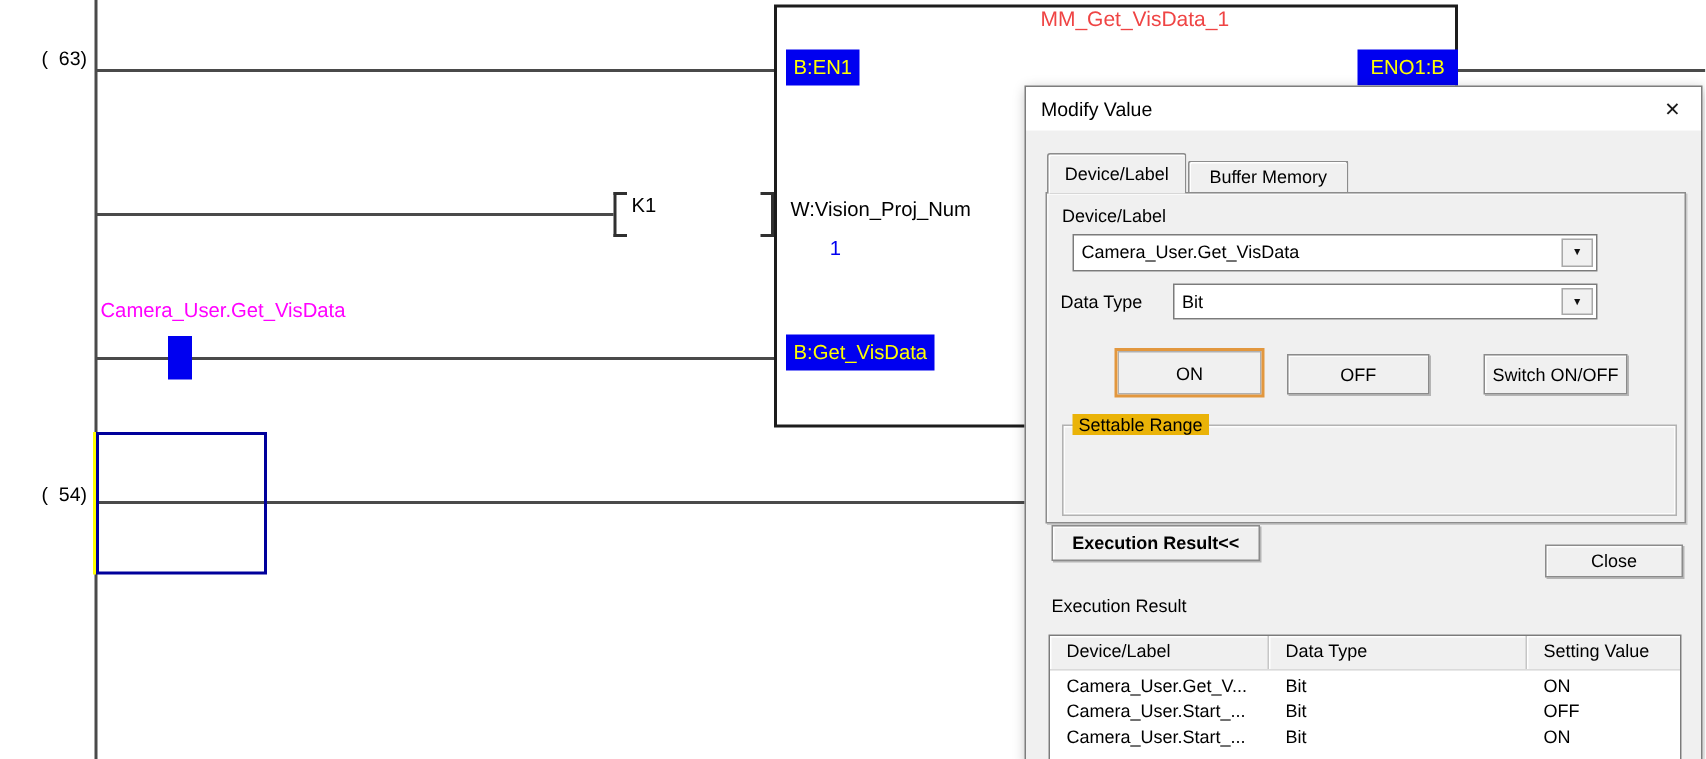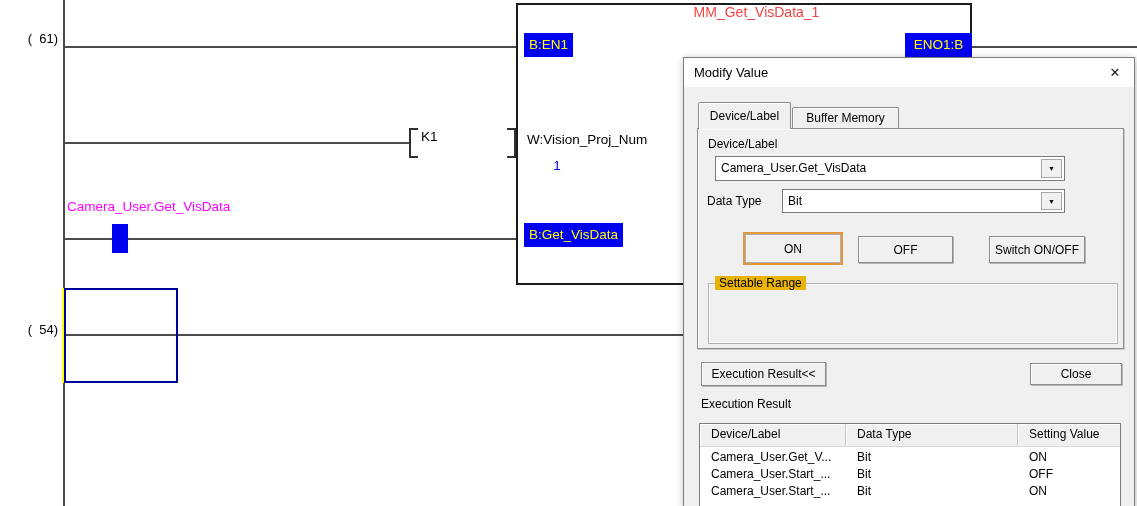--- a/index.html
+++ b/index.html
@@ -48,21 +48,21 @@
   .rrow .c{box-sizing:border-box;padding-left:11px;white-space:nowrap;overflow:hidden;}
   .c1{width:146px;}.c2{width:172px;}.c3{flex:1;}
 </style>
 </head>
 <body>
 
 <div id="screen">
 
   <div class="rail" style="left:63px;top:0;height:506px;"></div>
 
-  <div class="stepnum" style="left:0;top:31px;">(  61)</div>
+  <div class="stepnum" style="left:0;top:31px;">(  63)</div>
   <div class="wire" style="left:64px;top:46px;width:452px;"></div>
   <div class="wire" style="left:972px;top:46px;width:165px;"></div>
 
   <div class="fb" style="left:516px;top:3px;width:456px;height:282px;"></div>
   <div class="fbtitle" style="left:516px;top:4px;width:481px;color:#ef4444;">MM_Get_VisData_1</div>
 
   <div class="pin pin-io" style="left:524px;top:33px;background:#0000f0;">B:EN1</div>
   <div class="pin pin-io" style="left:905px;top:33px;width:57px;text-align:center;background:#0000f0;">ENO1:B</div>
 
   <div class="wire" style="left:64px;top:142px;width:345px;"></div>
@@ -104,21 +104,21 @@
       <div class="arrow">▼</div>
     </div>
 
     <div class="btn btn-focus" style="left:59px;top:174px;width:100px;height:33px;">ON</div>
     <div class="btn" style="left:174px;top:178px;width:95px;height:27px;">OFF</div>
     <div class="btn" style="left:305px;top:178px;width:96px;height:27px;">Switch ON/OFF</div>
 
     <div class="group" style="left:24px;top:225px;width:410px;height:61px;"></div>
     <div class="grouplbl" style="left:31px;top:218px;">Settable Range</div>
 
-    <div class="btn" style="left:17px;top:304px;width:125px;height:24px;">Execution Result&lt;&lt;</div>
+    <div class="btn" style="left:17px;top:292px;width:139px;height:24px;font-weight:bold;">Execution Result&lt;&lt;</div>
     <div class="btn" style="left:346px;top:305px;width:92px;height:22px;">Close</div>
 
     <div class="lbl" style="left:17px;top:339px;">Execution Result</div>
 
     <div class="rtable" style="left:15px;top:365px;width:422px;height:95px;">
       <div class="rhead">
         <div class="hc c1">Device/Label</div>
         <div class="hc c2">Data Type</div>
         <div class="hc c3" style="border-right:none;">Setting Value</div>
       </div>

